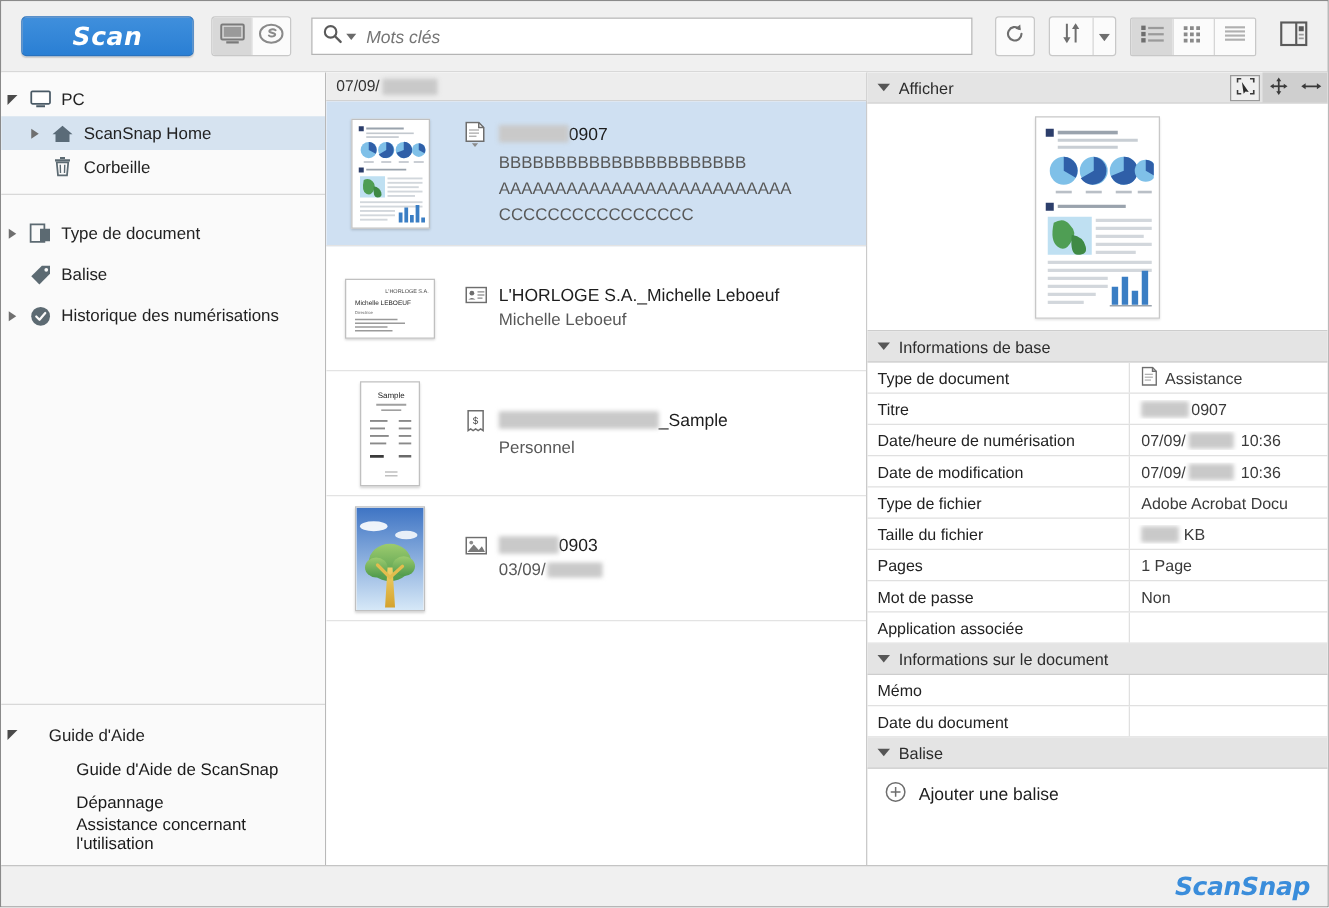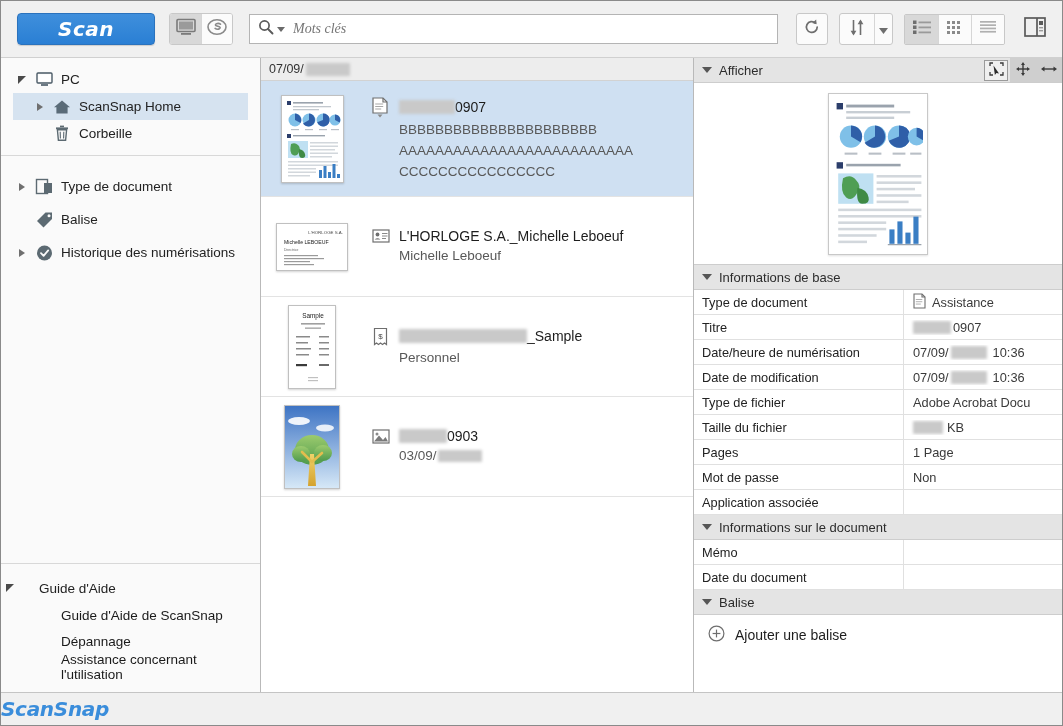--- a/index.html
+++ b/index.html
@@ -73,21 +73,21 @@
   .search-caret {
     width: 0; height: 0;
     border-left: 4px solid transparent;
     border-right: 4px solid transparent;
     border-top: 5px solid #6a6a6a;
     margin-left: 3px; margin-right: 8px;
   }
   .search-input {
     flex: 1; border: none; outline: none;
     font-size: 14px; font-style: italic; color: #7f1d1d;
-    font-family: Liberation Serif, serif;
+    font-family: Liberation Sans, sans-serif;
     background: transparent;
   }
   .tb-right { margin-left: 18px; display: flex; align-items: center; gap: 11px; }
   .tb-btn {
     height: 32px; min-width: 32px;
     border: 1px solid #c8c8c8; border-radius: 3px;
     background: #fbfbfb;
     display: flex; align-items: center; justify-content: center;
     cursor: pointer; padding: 0 4px;
   }
@@ -105,21 +105,21 @@
   .body { flex: 1 1 auto; display: flex; min-height: 0; background: #fff; }
 
   
   .nav {
     width: 260px; flex: 0 0 260px;
     background: #fafafa;
     border-right: 1px solid #b9b9b9;
     display: flex; flex-direction: column;
     font-size: 13.5px; color: #222;
   }
-  .nav-sec { padding: 8px 12px; }
+  .nav-sec { padding: 8px 0; }
   .nav-sec.grow { flex: 1 1 auto; }
   .nav-divider { border-top: 1px solid #d8d8d8; }
   .nav-row {
     height: 27px; display: flex; align-items: center;
     cursor: pointer; padding-right: 6px;
   }
   .nav-row.selected { background: #d6e3f0; }
   .twisty {
     width: 18px; flex: 0 0 18px;
     display: flex; align-items: center; justify-content: center;
@@ -178,21 +178,21 @@
   .prow { display:flex; height: 25px; border-bottom: 1px solid #e0e0e0; font-size: 12.8px; align-items:center; }
   .pkey { width: 210px; flex:0 0 210px; padding-left: 8px; color: #222; border-right: 1px solid #e0e0e0; height:100%; display:flex; align-items:center;}
   .pkey .folder-ico { margin-left: auto; margin-right: 10px; }
   .pval { flex:1 1 auto; padding-left: 9px; color:#3a3a3a; display:flex; align-items:center; gap:6px; overflow:hidden; white-space:nowrap;}
   .addtag { height: 40px; display:flex; align-items:center; padding-left: 14px; font-size:14px; color:#1d1d1d; cursor:pointer; gap:10px;}
 
   
   .footer {
     height: 33px; flex: 0 0 33px;
     background: #f0f0f0; border-top: 1px solid #c4c4c4;
-    display: flex; align-items: center; 
+    display: flex; align-items: center; justify-content: flex-end;
     padding-right: 14px;
   }
   .brand { font-size: 20px; font-weight: bold; font-style: italic; color: #3a8ddb;
            font-family: "DejaVu Sans", sans-serif; letter-spacing: -.3px; }
 </style>
 </head>
 <body>
 
 <div class="app">
 

